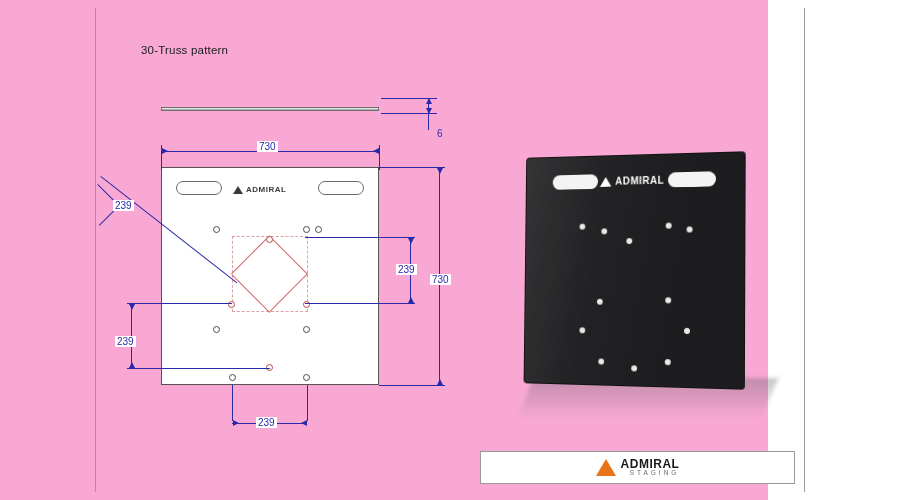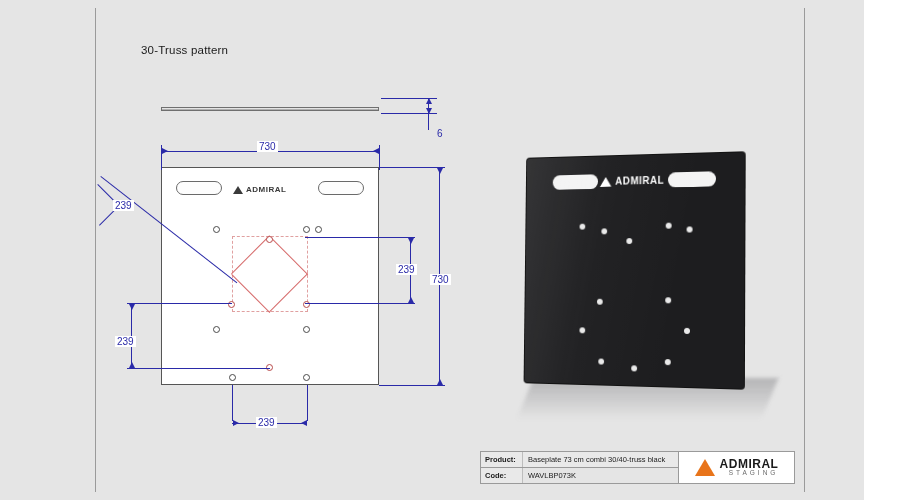--- a/index.html
+++ b/index.html
@@ -8,23 +8,23 @@
     background: #ffffff;
   }
   body {
     width: 900px;
     height: 500px;
     font-family: "Liberation Sans", sans-serif;
     overflow: hidden;
   }
   #sheet {
     position: relative;
-    width: 864px;
+    width: 768px;
     height: 500px;
-    background: #e5e5e5;
+    background: #f9a8d4;
   }
   
   .frame-line-left {
     position: absolute;
     left: 95px;
     top: 8px;
     width: 1px;
     height: 484px;
     background: #9a9a9a;
   }
@@ -454,30 +454,20 @@
       <div class="ph-hole" style="left:146px; top:142px;"></div>
       <div class="ph-hole" style="left:58px;  top:173px;"></div>
       <div class="ph-hole" style="left:165px; top:172px;"></div>
       <div class="ph-hole" style="left:78px;  top:204px;"></div>
       <div class="ph-hole" style="left:112px; top:210px;"></div>
       <div class="ph-hole" style="left:146px; top:203px;"></div>
     </div>
   </div>
 
   <div class="titleblock">
-    <div class="tb-table">
-      <div class="tb-row top">
-        <div class="tb-key">Product:</div>
-        <div class="tb-val">Baseplate 73 cm combi 30/40-truss black</div>
-      </div>
-      <div class="tb-row">
-        <div class="tb-key">Code:</div>
-        <div class="tb-val">WAVLBP073K</div>
-      </div>
-    </div>
     <div class="tb-logo">
       <span class="tri"></span>
       <span class="txt">
         <span class="nm">ADMIRAL</span>
         <span class="sub">STAGING</span>
       </span>
     </div>
   </div>
 
 </div>

